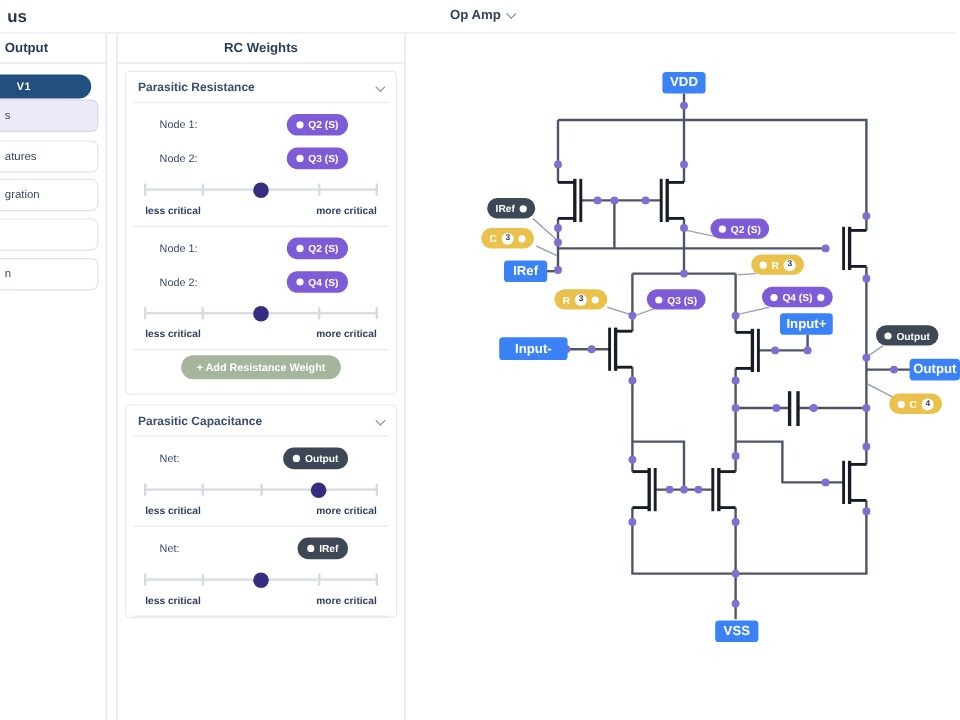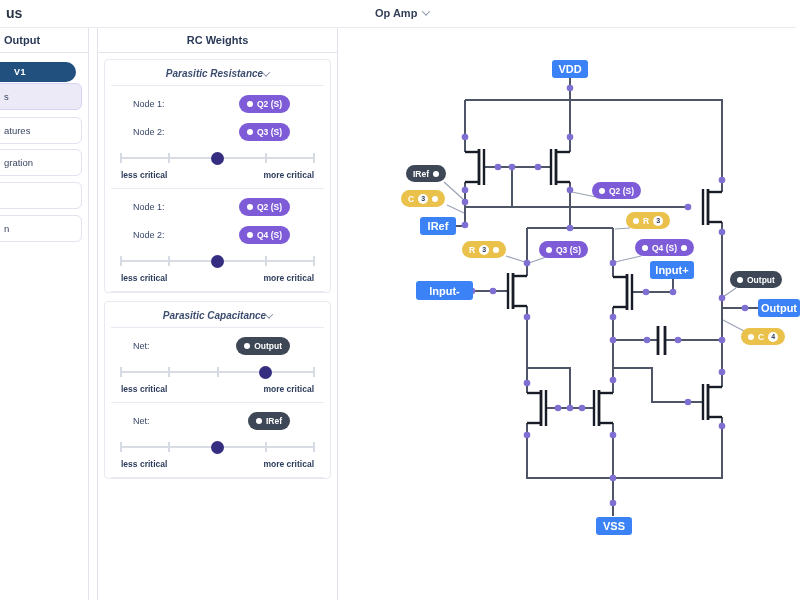--- a/index.html
+++ b/index.html
@@ -29,21 +29,21 @@
     border:1px solid #e4e2ee; border-radius:6px; display:flex; align-items:center;
     font-size:9.5px; color:#3a4660; cursor:pointer; }
   .side-item .lbl { padding-left:63px; white-space:nowrap; }
   .side-item.sel { background:#edeaf8; border-color:#d9d2f0; }
 
   
   .rc-panel { position:absolute; left:97px; top:28px; width:241px; height:572px; background:#fff;
     border-left:1px solid #e2e2ea; border-right:1px solid #e2e2ea; z-index:4; overflow:hidden; }
   .rc-panel .panel-head { justify-content:center; }
   .section { margin:6px 6px 8px; border:1px solid #e9e9f1; border-radius:4px; background:#fff; }
-  .sec-head { display:flex; align-items:center; justify-content:center; padding:8px 10px 6px;font-style:italic; }
+  .sec-head { display:flex; align-items:center; justify-content:space-between; padding:8px 10px 6px; }
   .sec-title { font-size:10px; font-weight:600; color:#3b4c6e; }
   .hr { border-top:1px solid #e9e9f1; margin:0 6px; }
   .row { display:flex; align-items:center; justify-content:space-between;
     margin:0 40px 10px 28px; height:18px; }
   .row-label { font-size:9px; color:#38466a; }
   .chip { display:inline-flex; align-items:center; gap:4px; height:18px; padding:0 8px;
     border-radius:9px; font-size:8.5px; font-weight:700; color:#fff; cursor:pointer; }
   .chip.purple { background:#7e5cd8; }
   .chip.dark { background:#3e4756; }
   .wdot { width:6px; height:6px; border-radius:50%; background:#fff; display:inline-block; }
@@ -334,20 +334,21 @@
               <div class="tick" style="left: calc(100% - 1px);"></div>
               <div class="knob" style="left: calc(50% - 6.5px);"></div>
             </div>
             <div class="slabels">
               <span>less critical</span>
               <span>more critical</span>
             </div>
           </div>
         </div>
         <div class="hr"></div>
+        <button class="add-btn">+ Add Resistance Weight</button>
       </div>
       <div class="section">
         <div class="sec-head">
           <span class="sec-title">Parasitic Capacitance</span>
           <span class="chev"></span>
         </div>
         <div class="hr"></div>
         <div class="grp">
           <div class="row">
             <span class="row-label">Net:</span>

